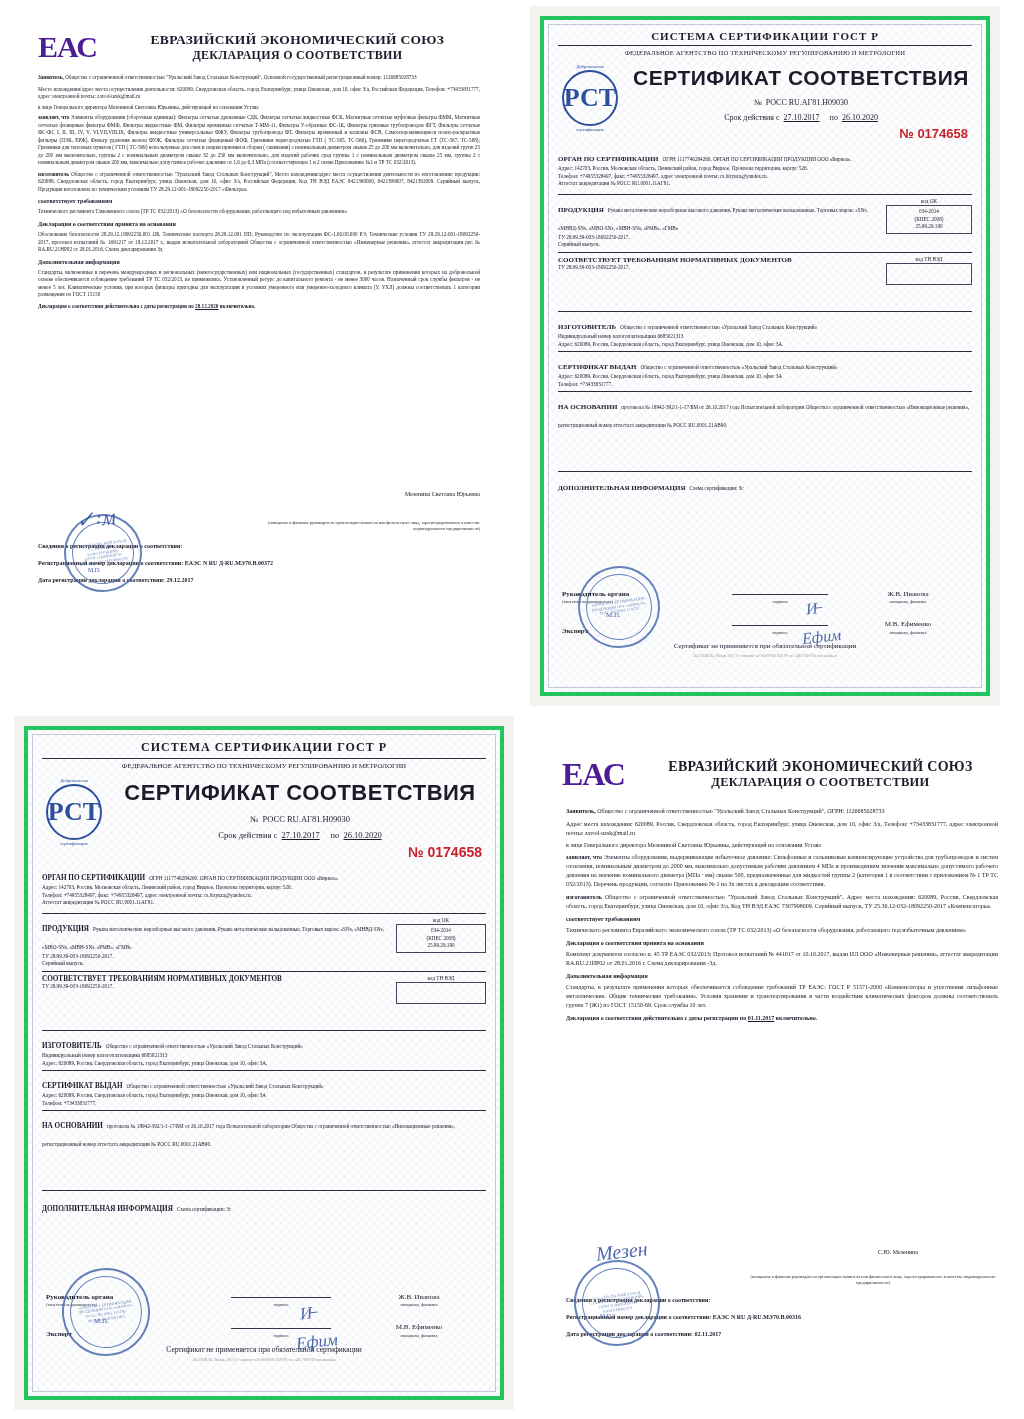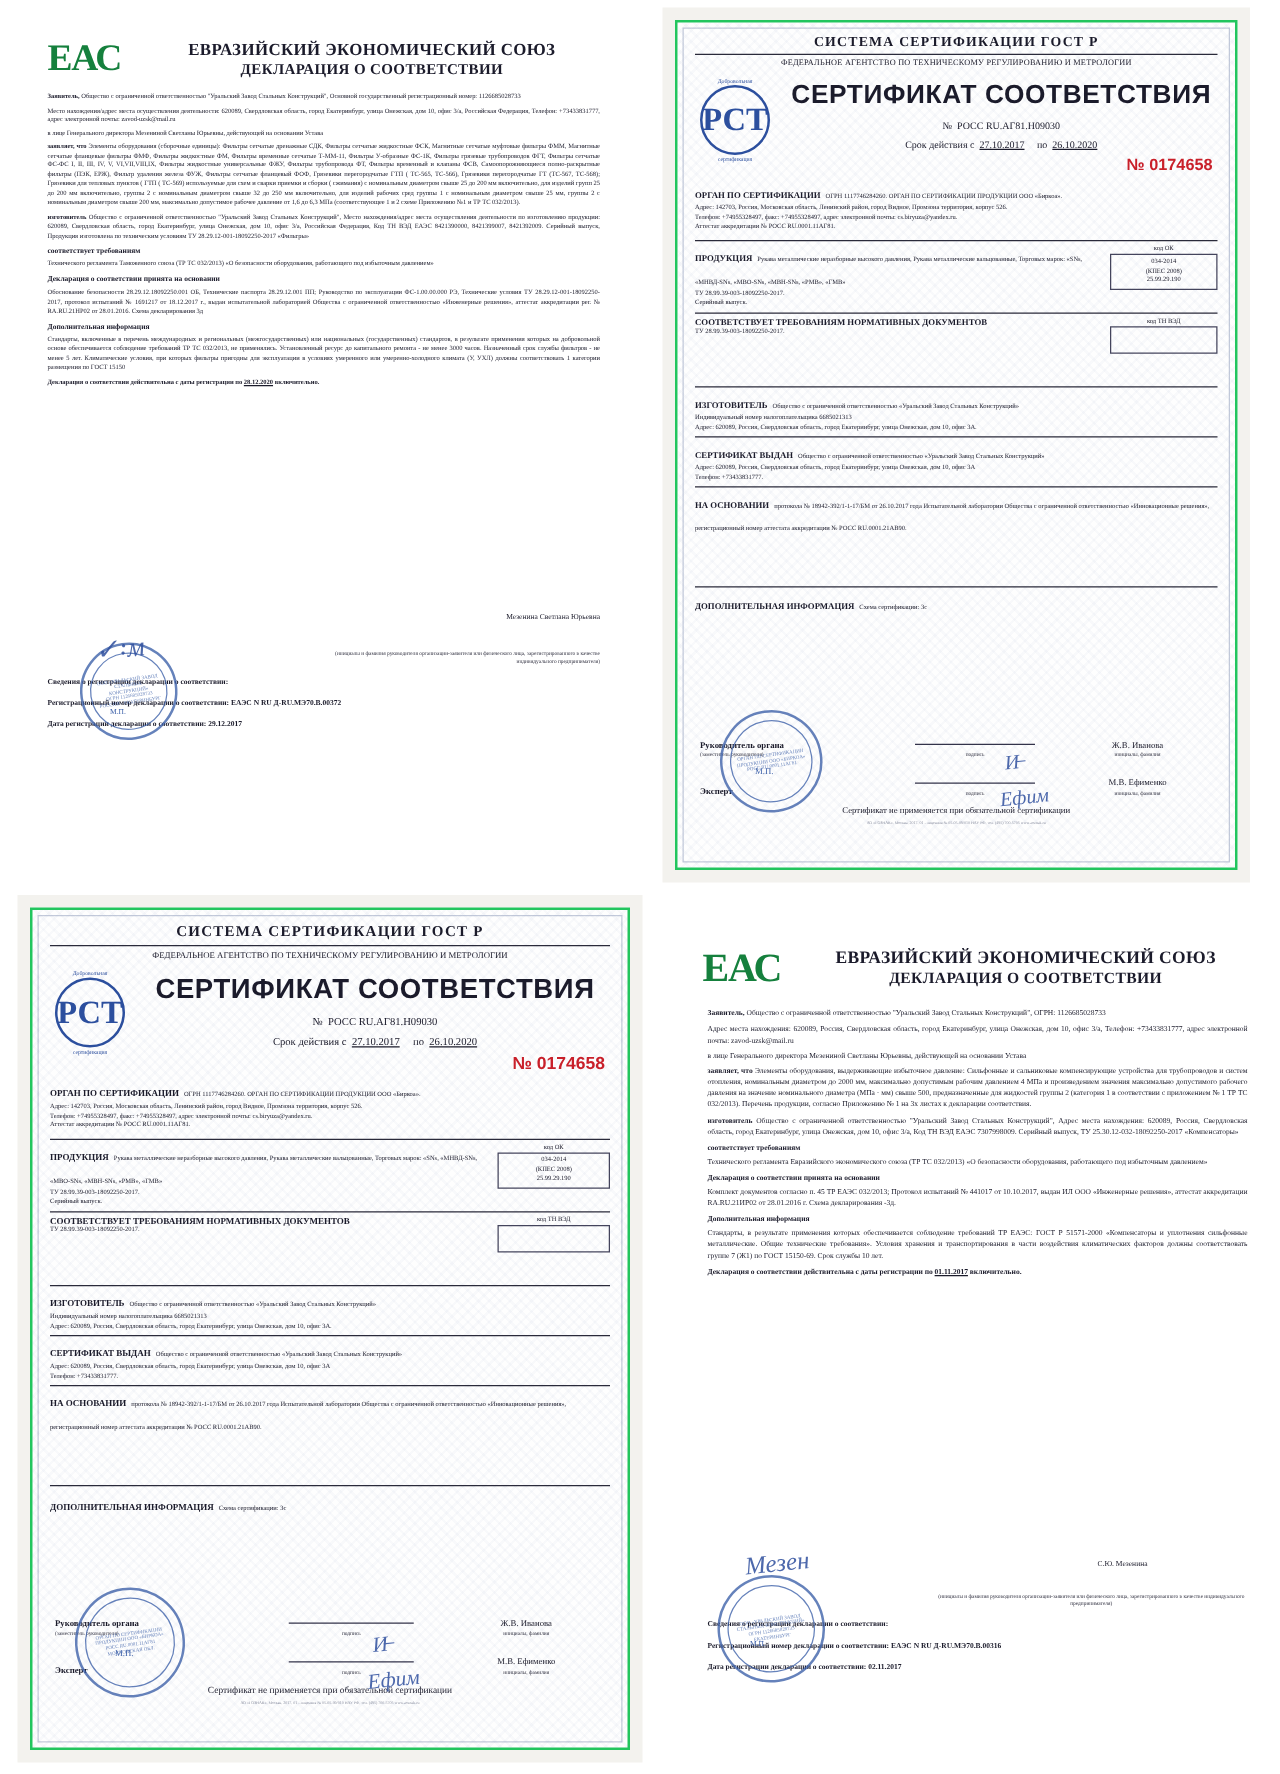--- a/index.html
+++ b/index.html
@@ -13,21 +13,21 @@
   .sheet{
     position:absolute;
     background:#fdfdfd;
     box-sizing:border-box;
   }
   
   .eac-glyph{
     font-family:"Liberation Serif",serif;
     font-weight:bold;
     letter-spacing:-1px;
-    color:#15803d;
+    color:#4c1d95;
   }
   .ctr{text-align:center;}
   .just{text-align:justify;}
   .b{font-weight:bold;}
   .u{ text-decoration:underline;}
   .tiny{font-size:5.2px;line-height:1.45;}
   .small{font-size:6px;line-height:1.5;}
   .med{font-size:7px;line-height:1.5;}
   hr.rule{border:0;border-top:1px solid #2a2a3a;margin:3px 0;}
   .sig-line{border-bottom:1px solid #33334a;display:inline-block;}
@@ -44,21 +44,21 @@
     border:1px solid #3b5fa8;border-radius:50%;
   }
   .signature{
     position:absolute;color:#2f4f9e;font-family:"Liberation Serif",serif;
     font-style:italic;opacity:.85;transform:rotate(-6deg);
   }
   .redno{color:#c9202a;font-family:"Liberation Sans",sans-serif;font-weight:bold;}
   
   .gost-frame{
     position:absolute;inset:10px;
-    border:2px solid #22c55e;
+    border:4px solid #22c55e;
     background:#fefefe;
   }
   .gost-frame:before{
     content:"";position:absolute;inset:4px;border:1px solid #c3cada;
   }
   .guilloche{
     position:absolute;inset:0;
     background:
       repeating-linear-gradient(45deg, rgba(120,140,185,.045) 0 2px, transparent 2px 6px),
       repeating-linear-gradient(-45deg, rgba(120,140,185,.045) 0 2px, transparent 2px 6px);

